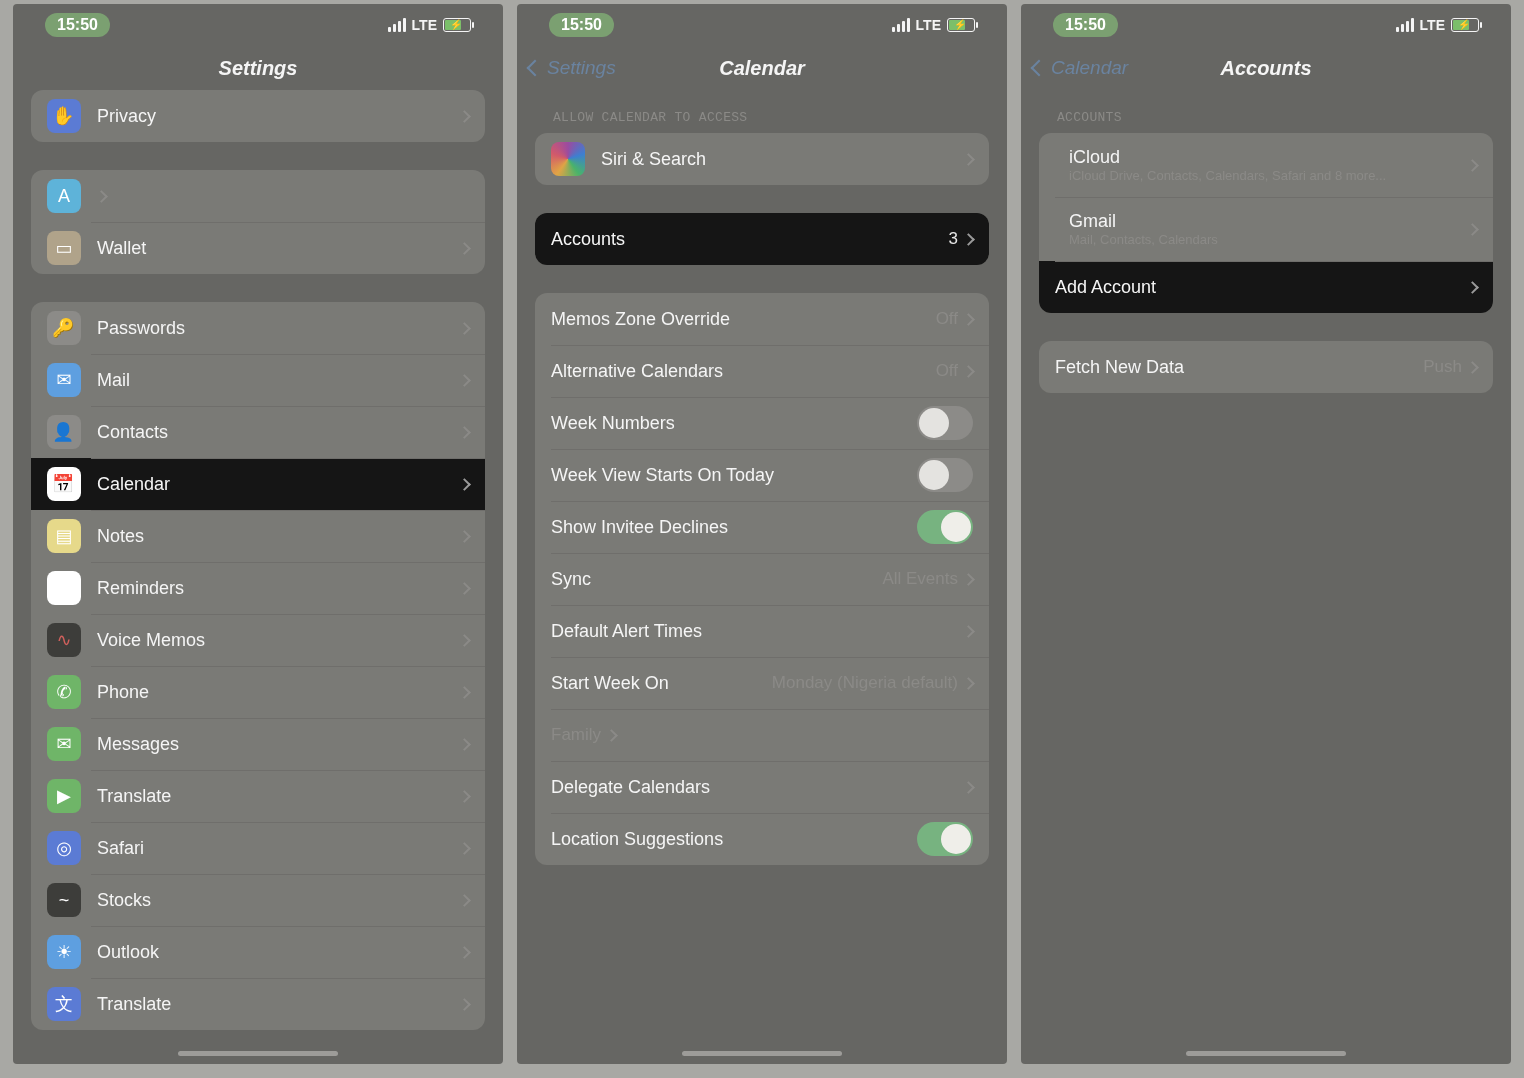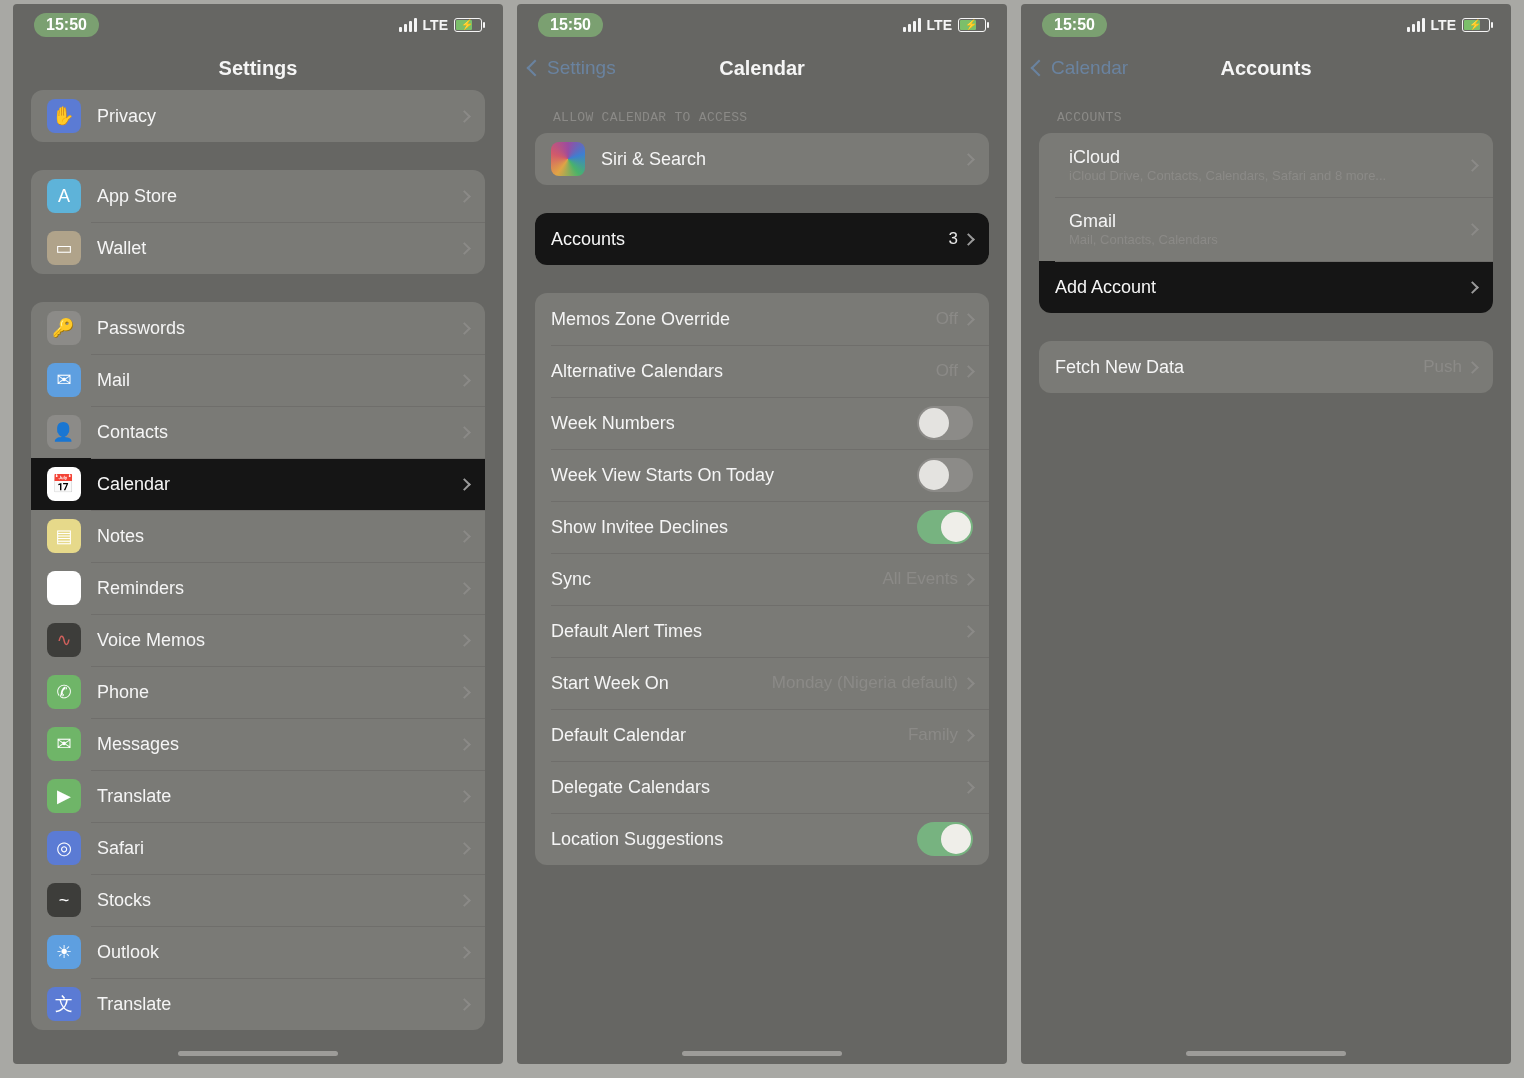--- a/index.html
+++ b/index.html
@@ -36,21 +36,21 @@
     position:relative;
     overflow:hidden;
     display:flex;
     flex-direction:column;
   }
   
   .status{
     height:42px;
     display:flex;
     align-items:center;
-    padding:0 21px;
+    padding:0 32px;
     justify-content:space-between;
     font-size:15px;
     color:var(--text-light);
   }
   .time-pill{
     background:var(--pill-green);
     color:#fff;
     font-weight:600;
     padding:3px 12px;
     border-radius:16px;
@@ -72,20 +72,21 @@
   
   .navbar{
     height:44px;
     display:flex;
     align-items:center;
     justify-content:center;
     position:relative;
     color:var(--text-light);
     font-size:20px;
     font-weight:600;
+    font-style:italic;
   }
   .back{
     position:absolute;left:12px;top:0;bottom:0;display:flex;align-items:center;gap:2px;
     color:var(--link-dim);font-size:19px;font-weight:400;
   }
   .chev-left{display:inline-block;width:12px;height:12px;border-left:2.5px solid currentColor;border-bottom:2.5px solid currentColor;transform:rotate(45deg);margin-right:4px;}
   .content{flex:1;overflow:hidden;padding:0 18px 30px;}
   .section-title{
     font-size:13px;letter-spacing:.3px;color:var(--text-muted);
     padding:20px 18px 8px;text-transform:uppercase;font-family:Liberation Mono, monospace;
@@ -169,21 +170,20 @@
       <div class="group">
         <div class="row">
           <span class="icon" style="background: rgb(91, 123, 212);">✋</span>
           <span class="label">Privacy</span>
           <span class="chev"></span>
         </div>
       </div>
       <div class="group">
         <div class="row">
           <span class="icon" style="background: rgb(94, 179, 217);">A</span>
-          <span class="label">App Store</span>
           <span class="chev"></span>
         </div>
         <div class="row">
           <span class="icon" style="background: rgb(176, 163, 138);">▭</span>
           <span class="label">Wallet</span>
           <span class="chev"></span>
         </div>
       </div>
       <div class="group">
         <div class="row">
@@ -340,21 +340,20 @@
         <div class="row noicon">
           <span class="label">Default Alert Times</span>
           <span class="chev"></span>
         </div>
         <div class="row noicon">
           <span class="label">Start Week On</span>
           <span class="value">Monday (Nigeria default)</span>
           <span class="chev"></span>
         </div>
         <div class="row noicon">
-          <span class="label">Default Calendar</span>
           <span class="value">Family</span>
           <span class="chev"></span>
         </div>
         <div class="row noicon">
           <span class="label">Delegate Calendars</span>
           <span class="chev"></span>
         </div>
         <div class="row noicon">
           <span class="label">Location Suggestions</span>
           <span class="toggle on">

